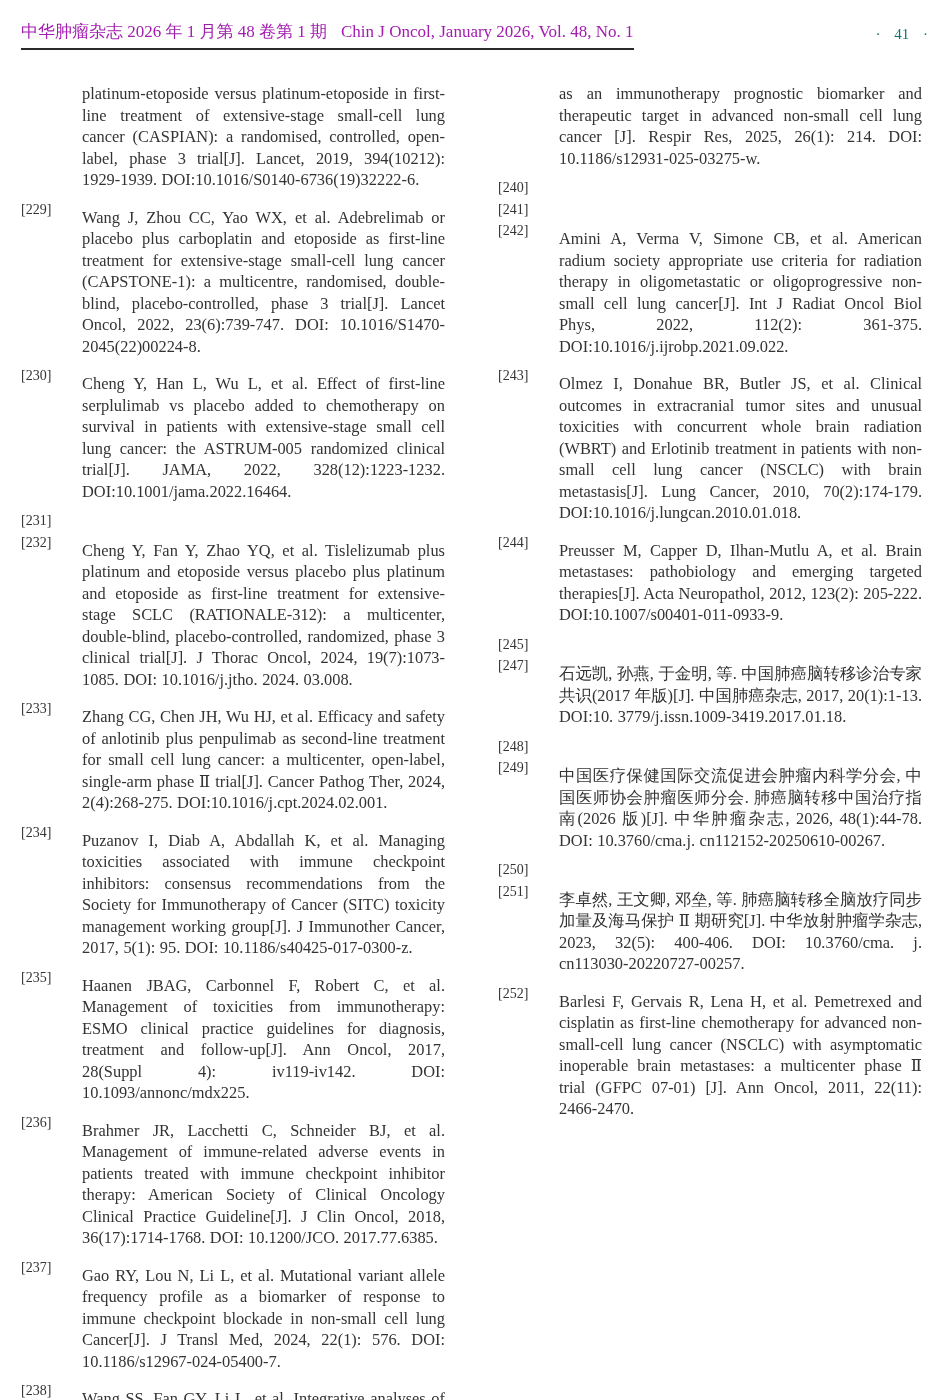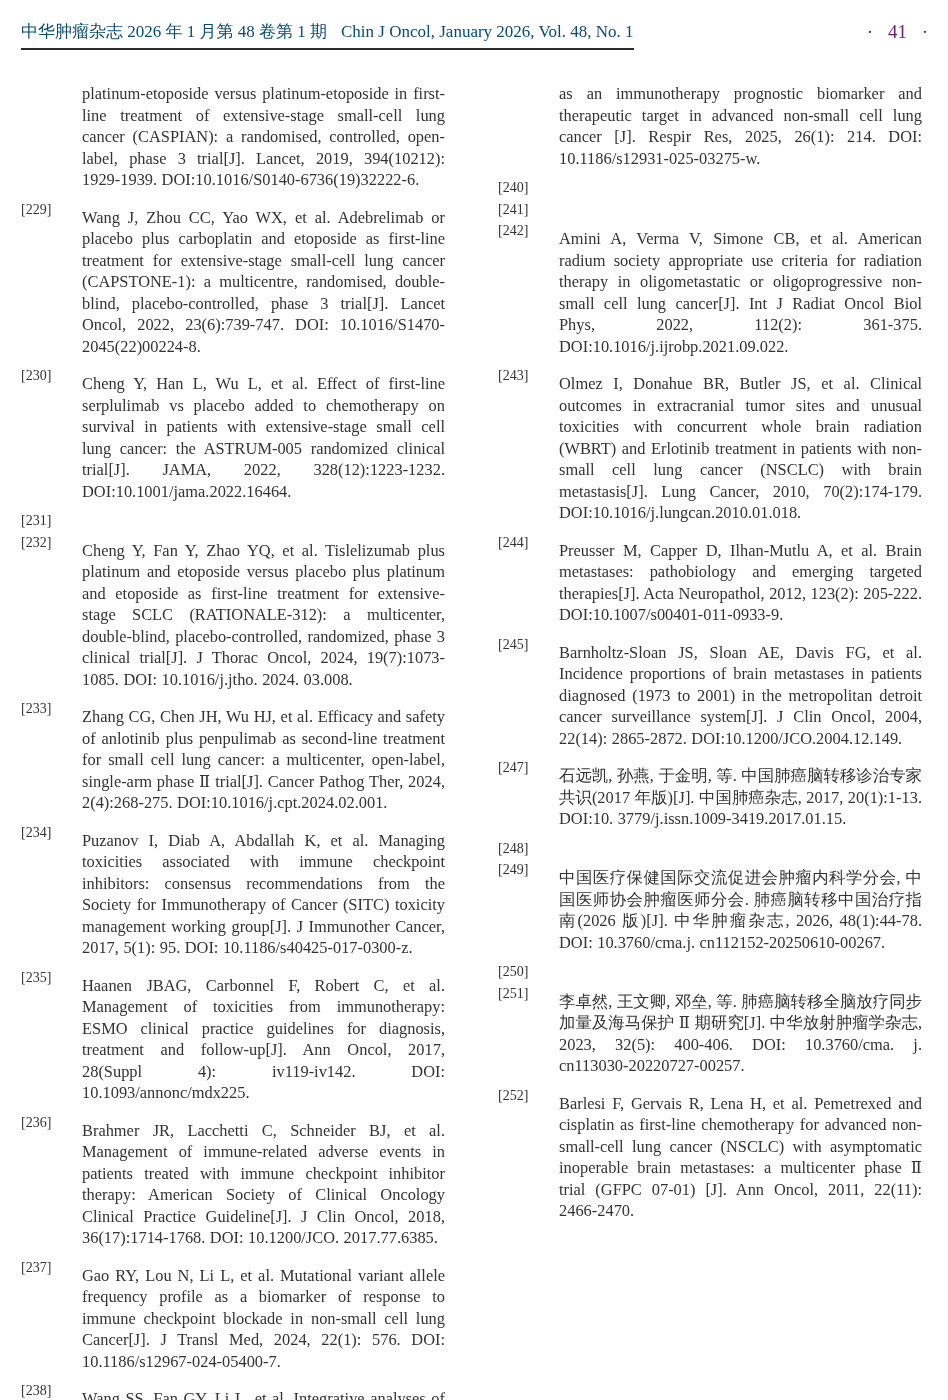--- a/index.html
+++ b/index.html
@@ -20,29 +20,29 @@
     box-sizing: border-box;
   }
   .header {
     display: flex;
     justify-content: space-between;
     align-items: flex-end;
     padding: 20px 20px 0 21px;
   }
   .header-left {
     font-size: 17px;
-    color: #0c4a6e;
+    color: #a21caf;
     border-bottom: 2.5px solid #2a2a2a;
     padding-bottom: 5px;
     white-space: nowrap;
   }
   .header-title-cn { margin-right: 14px; }
   .header-right {
-    font-size: 19px;
-    color: #701a75;
+    font-size: 15px;
+    color: #0f766e;
     padding-bottom: 7px;
     word-spacing: 10px;
     white-space: nowrap;
   }
   .columns {
     display: flex;
     gap: 45px;
     padding: 25px 18px 0 21px;
   }
   .col {
@@ -147,25 +147,24 @@
       <div class="ref">
         <span class="ref-label">[243]</span>
         <p class="ref-text">Olmez I, Donahue BR, Butler JS, et al. Clinical outcomes in extracranial tumor sites and unusual toxicities with concurrent whole brain radiation (WBRT) and Erlotinib treatment in patients with non-small cell lung cancer (NSCLC) with brain metastasis[J]. Lung Cancer, 2010, 70(2):174-179. DOI:10.1016/j.lungcan.2010.01.018.</p>
       </div>
       <div class="ref">
         <span class="ref-label">[244]</span>
         <p class="ref-text">Preusser M, Capper D, Ilhan-Mutlu A, et al. Brain metastases: pathobiology and emerging targeted therapies[J]. Acta Neuropathol, 2012, 123(2): 205-222. DOI:10.1007/s00401-011-0933-9.</p>
       </div>
       <div class="ref">
         <span class="ref-label">[245]</span>
-        <p class="ref-text">Barnholtz-Sloan JS, Sloan AE, Davis FG, et al. Incidence proportions of brain metastases in patients diagnosed (1973 to 2001) in the metropolitan detroit cancer surveillance system[J]. J Clin Oncol, 2004, 22(14): 2865-2872. DOI:10.1200/JCO.2004.12.149.</p>
       </div>
       <div class="ref">
         <span class="ref-label">[247]</span>
-        <p class="ref-text">石远凯, 孙燕, 于金明, 等. 中国肺癌脑转移诊治专家共识(2017 年版)[J]. 中国肺癌杂志, 2017, 20(1):1-13. DOI:10. 3779/j.issn.1009-3419.2017.01.15.</p>
+        <p class="ref-text">石远凯, 孙燕, 于金明, 等. 中国肺癌脑转移诊治专家共识(2017 年版)[J]. 中国肺癌杂志, 2017, 20(1):1-13. DOI:10. 3779/j.issn.1009-3419.2017.01.18.</p>
       </div>
       <div class="ref">
         <span class="ref-label">[248]</span>
       </div>
       <div class="ref">
         <span class="ref-label">[249]</span>
         <p class="ref-text">中国医疗保健国际交流促进会肿瘤内科学分会, 中国医师协会肿瘤医师分会. 肺癌脑转移中国治疗指南(2026 版)[J]. 中华肿瘤杂志, 2026, 48(1):44-78. DOI: 10.3760/cma.j. cn112152-20250610-00267.</p>
       </div>
       <div class="ref">
         <span class="ref-label">[250]</span>

